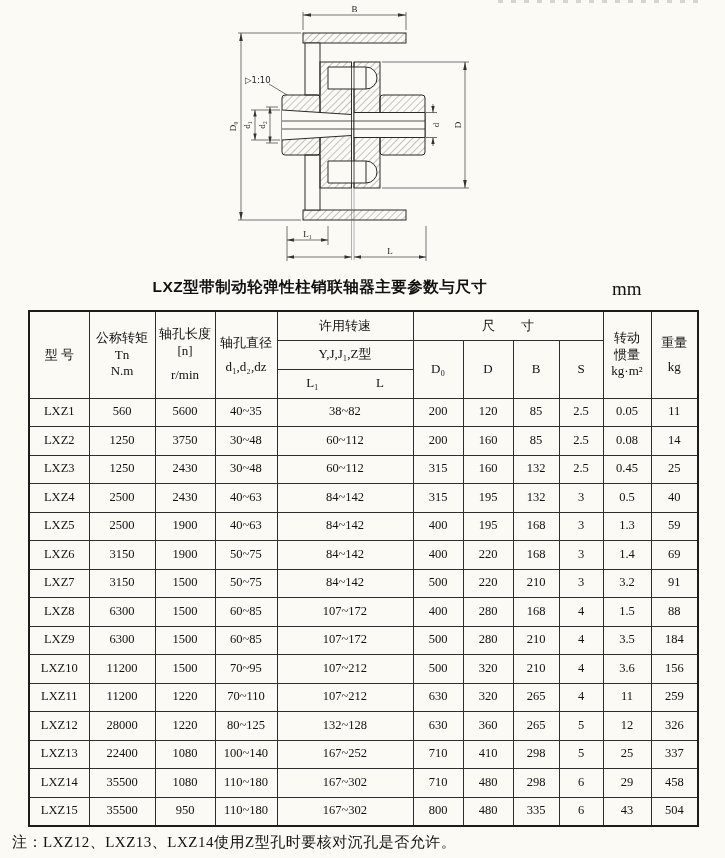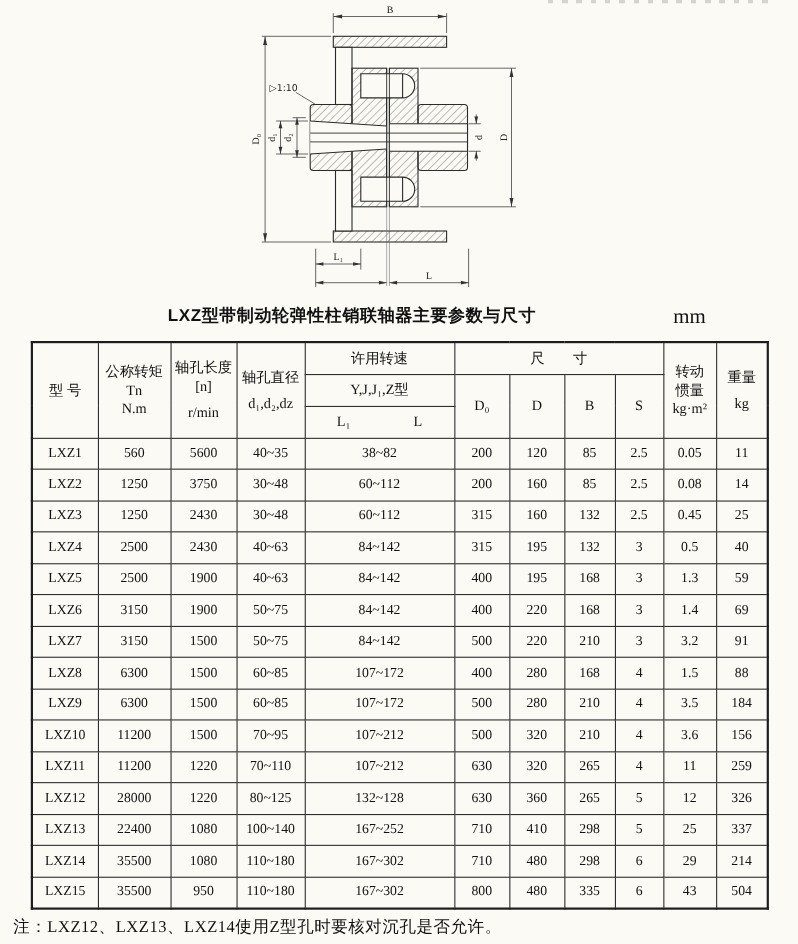--- a/index.html
+++ b/index.html
@@ -404,21 +404,21 @@
         <td>LXZ14</td>
         <td>35500</td>
         <td>1080</td>
         <td>110~180</td>
         <td>167~302</td>
         <td>710</td>
         <td>480</td>
         <td>298</td>
         <td>6</td>
         <td>29</td>
-        <td>214</td>
+        <td>458</td>
       </tr>
       <tr>
         <td>LXZ15</td>
         <td>35500</td>
         <td>950</td>
         <td>110~180</td>
         <td>167~302</td>
         <td>800</td>
         <td>480</td>
         <td>335</td>

